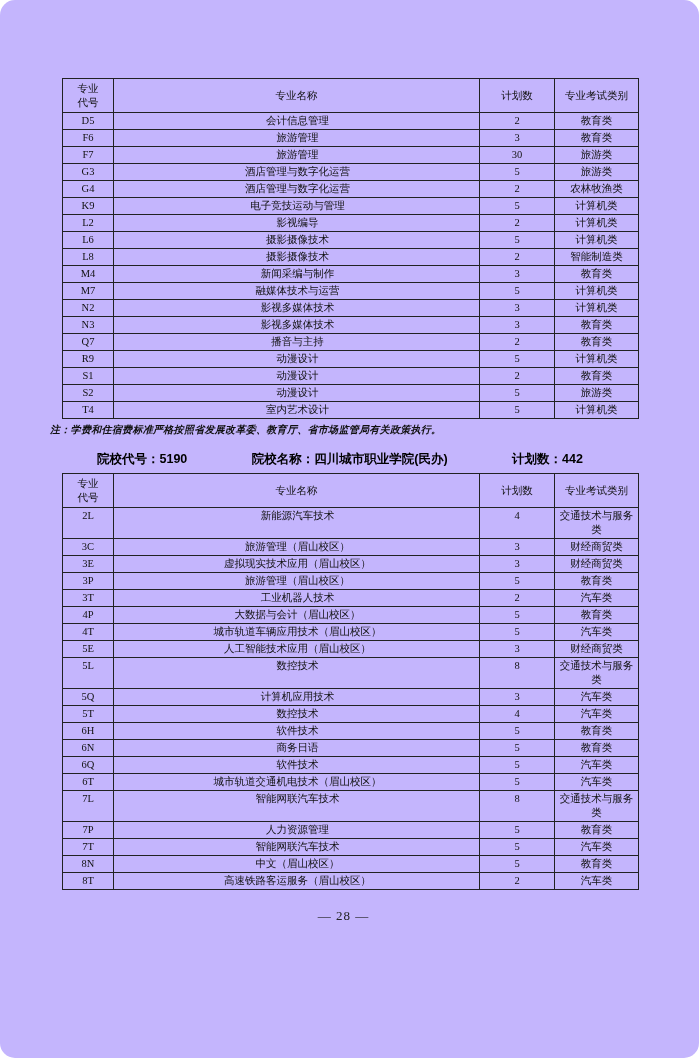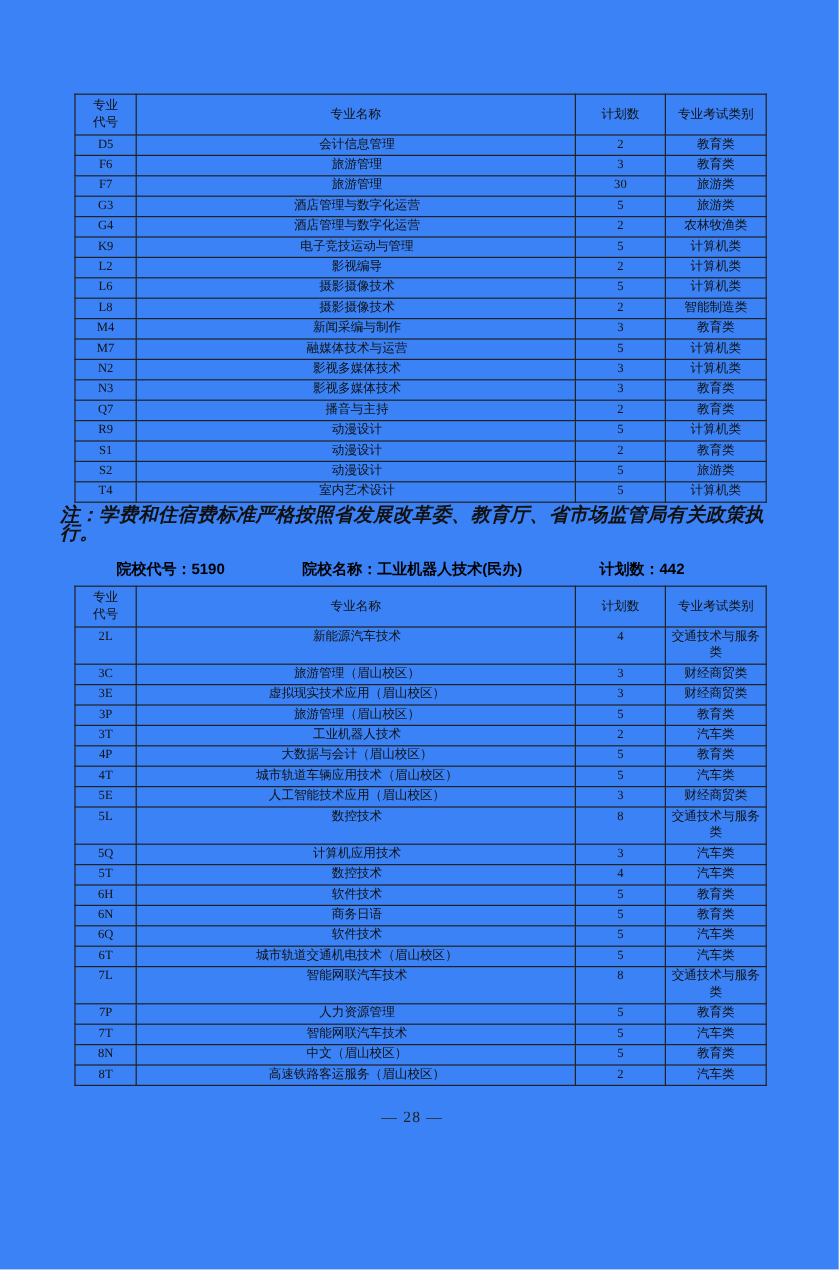--- a/index.html
+++ b/index.html
@@ -1,19 +1,19 @@
 <!DOCTYPE html>
 <html lang="zh"><head>
 <meta charset="utf-8">
 <style>
   html,body{margin:0;padding:0;background:#ffffff;}
   .page{
-    width:699px;height:1058px;background:#3b82f6;box-sizing:border-box;
+    width:699px;height:1058px;background:#c4b5fd;box-sizing:border-box;
     padding:78px 60px 0 62px;position:relative;overflow:hidden;
-    font-family:"Liberation Serif","DejaVu Serif",serif;color:#111111;
+    font-family:"Liberation Serif","DejaVu Serif",serif;color:#111111;border-radius:15px;
   }
   table.plan-table{
     border-collapse:collapse;table-layout:fixed;width:576px;
   }
   .plan-table col.c-code{width:51px;}
   .plan-table col.c-name{width:366px;}
   .plan-table col.c-plan{width:75px;}
   .plan-table col.c-cat{width:84px;}
   .plan-table th,.plan-table td{
     border:1px solid #222222;font-size:10.5px;color:#111111;
@@ -22,21 +22,21 @@
   .plan-table th{
     font-weight:normal;text-align:center;vertical-align:middle;
     height:33px;line-height:14px;padding:0 2px;
   }
   .plan-table th.code-h{white-space:pre-line;}
   .plan-table td{
     line-height:14px;padding:1px 2px;vertical-align:top;text-align:center;
   }
   .plan-table td.name{text-align:center;padding-left:4px;}
   .note{
-    margin:3px 0 0 -12px;font-size:16px;font-weight:bold;font-style:italic;
+    margin:3px 0 0 -12px;font-size:10px;font-weight:bold;font-style:italic;
     letter-spacing:0.3px;line-height:15px;
   }
   .school-header{
     margin:14px 0 5px -13px;font-size:12.5px;font-weight:bold;line-height:17px;
     font-family:"Liberation Sans","DejaVu Sans",sans-serif;color:#000000;
   }
   .school-header .seg{margin-right:13px;padding-left:48px;}
   .school-header .seg:last-child{margin-right:0;}
   .page-number{
     margin:18px 0 0 -14px;font-size:13px;line-height:16px;color:#222222;
@@ -174,21 +174,21 @@
           <td class="plan">5</td>
           <td class="category">计算机类</td>
         </tr>
       </tbody>
   </table>
 
   <div class="note">注：学费和住宿费标准严格按照省发展改革委、教育厅、省市场监管局有关政策执行。</div>
 
   <div class="school-header">
     <span class="seg"><span>院校代号：</span><span>5190</span></span>
-    <span class="seg"><span>院校名称：</span><span>工业机器人技术(民办)</span></span>
+    <span class="seg"><span>院校名称：</span><span>四川城市职业学院(民办)</span></span>
     <span class="seg"><span>计划数：</span><span>442</span></span>
   </div>
 
   <table class="plan-table">
     <colgroup>
       <col class="c-code">
         <col class="c-name">
         <col class="c-plan">
         <col class="c-cat">
     </colgroup>

